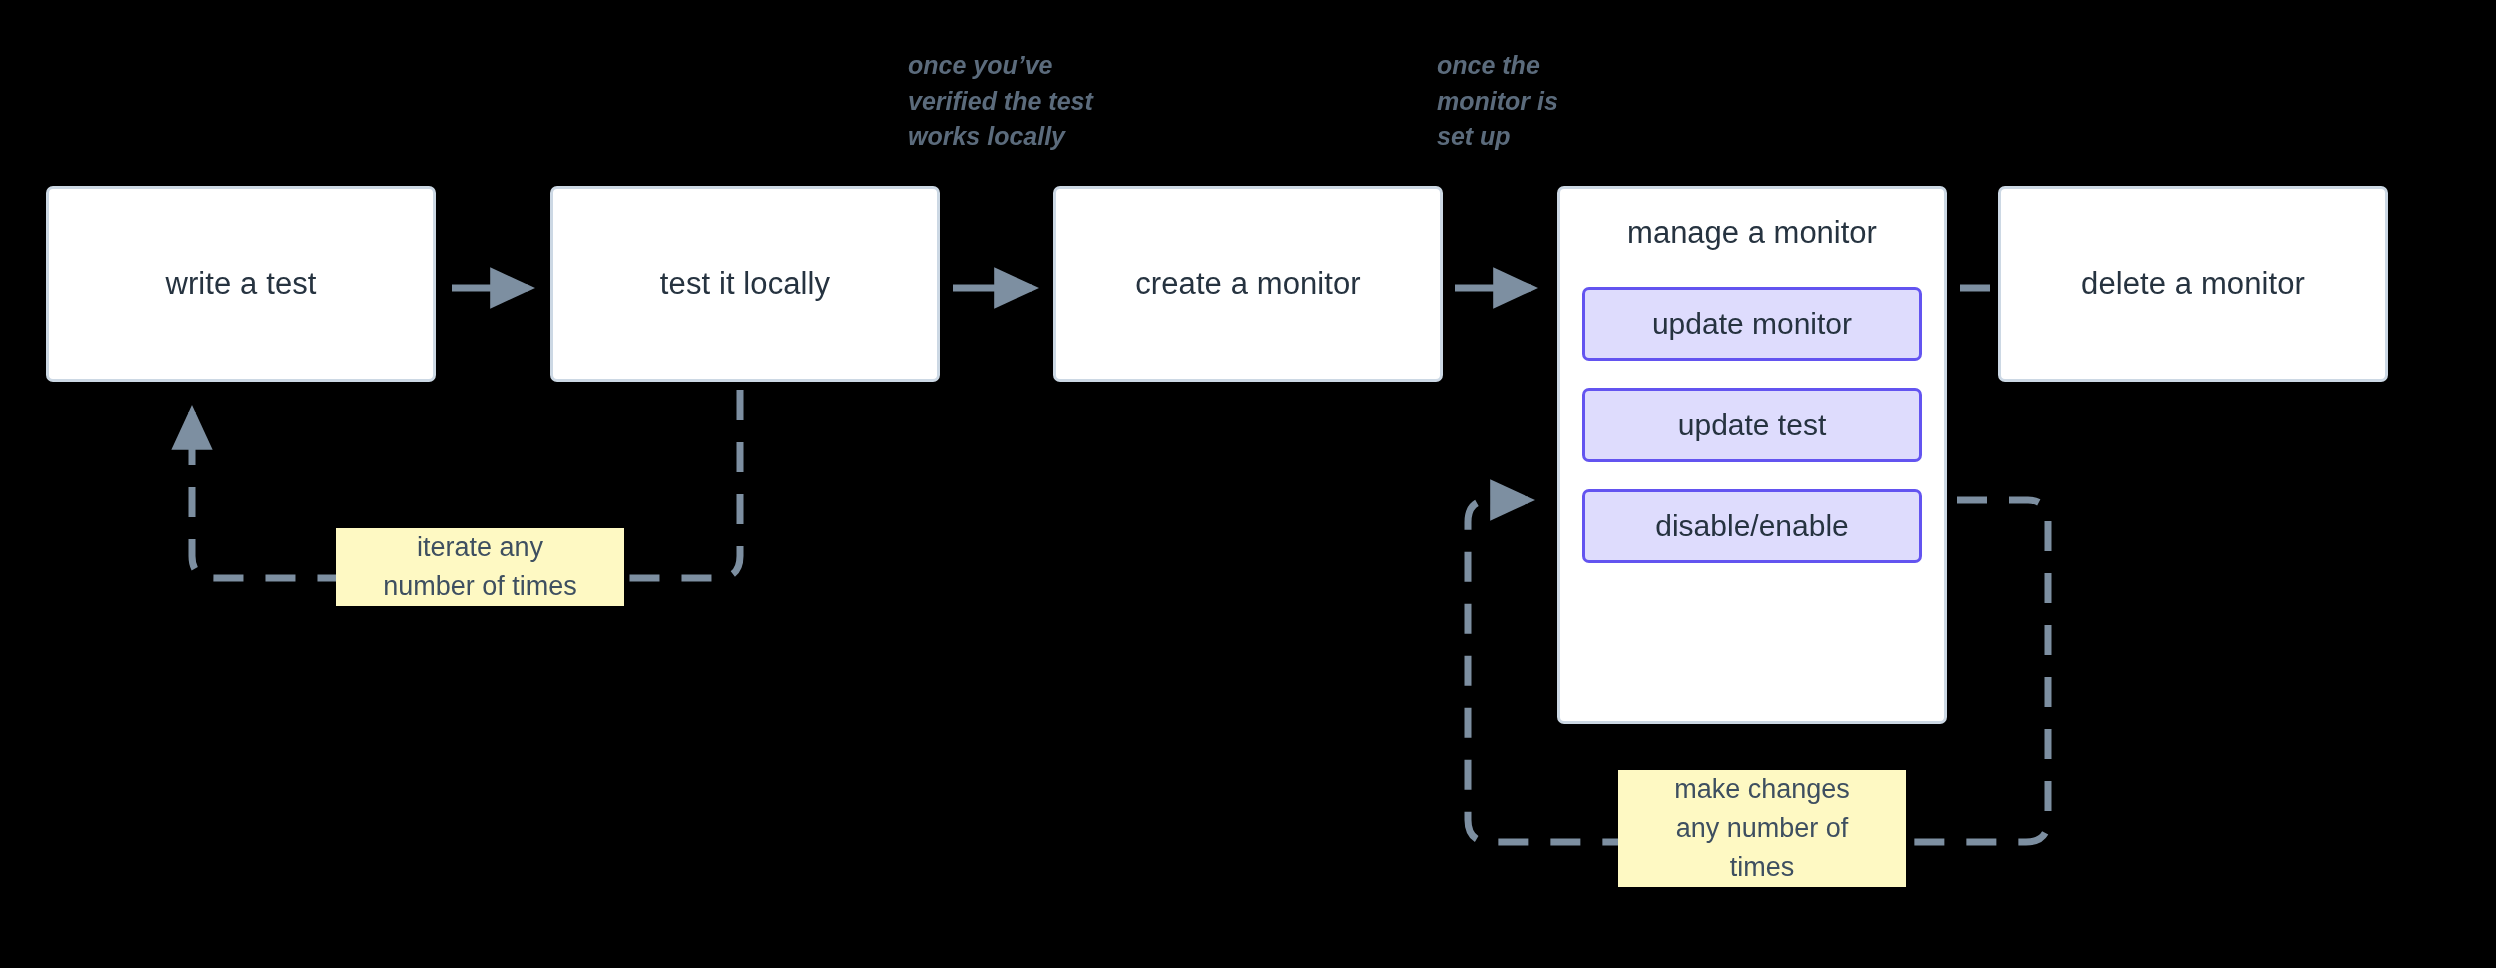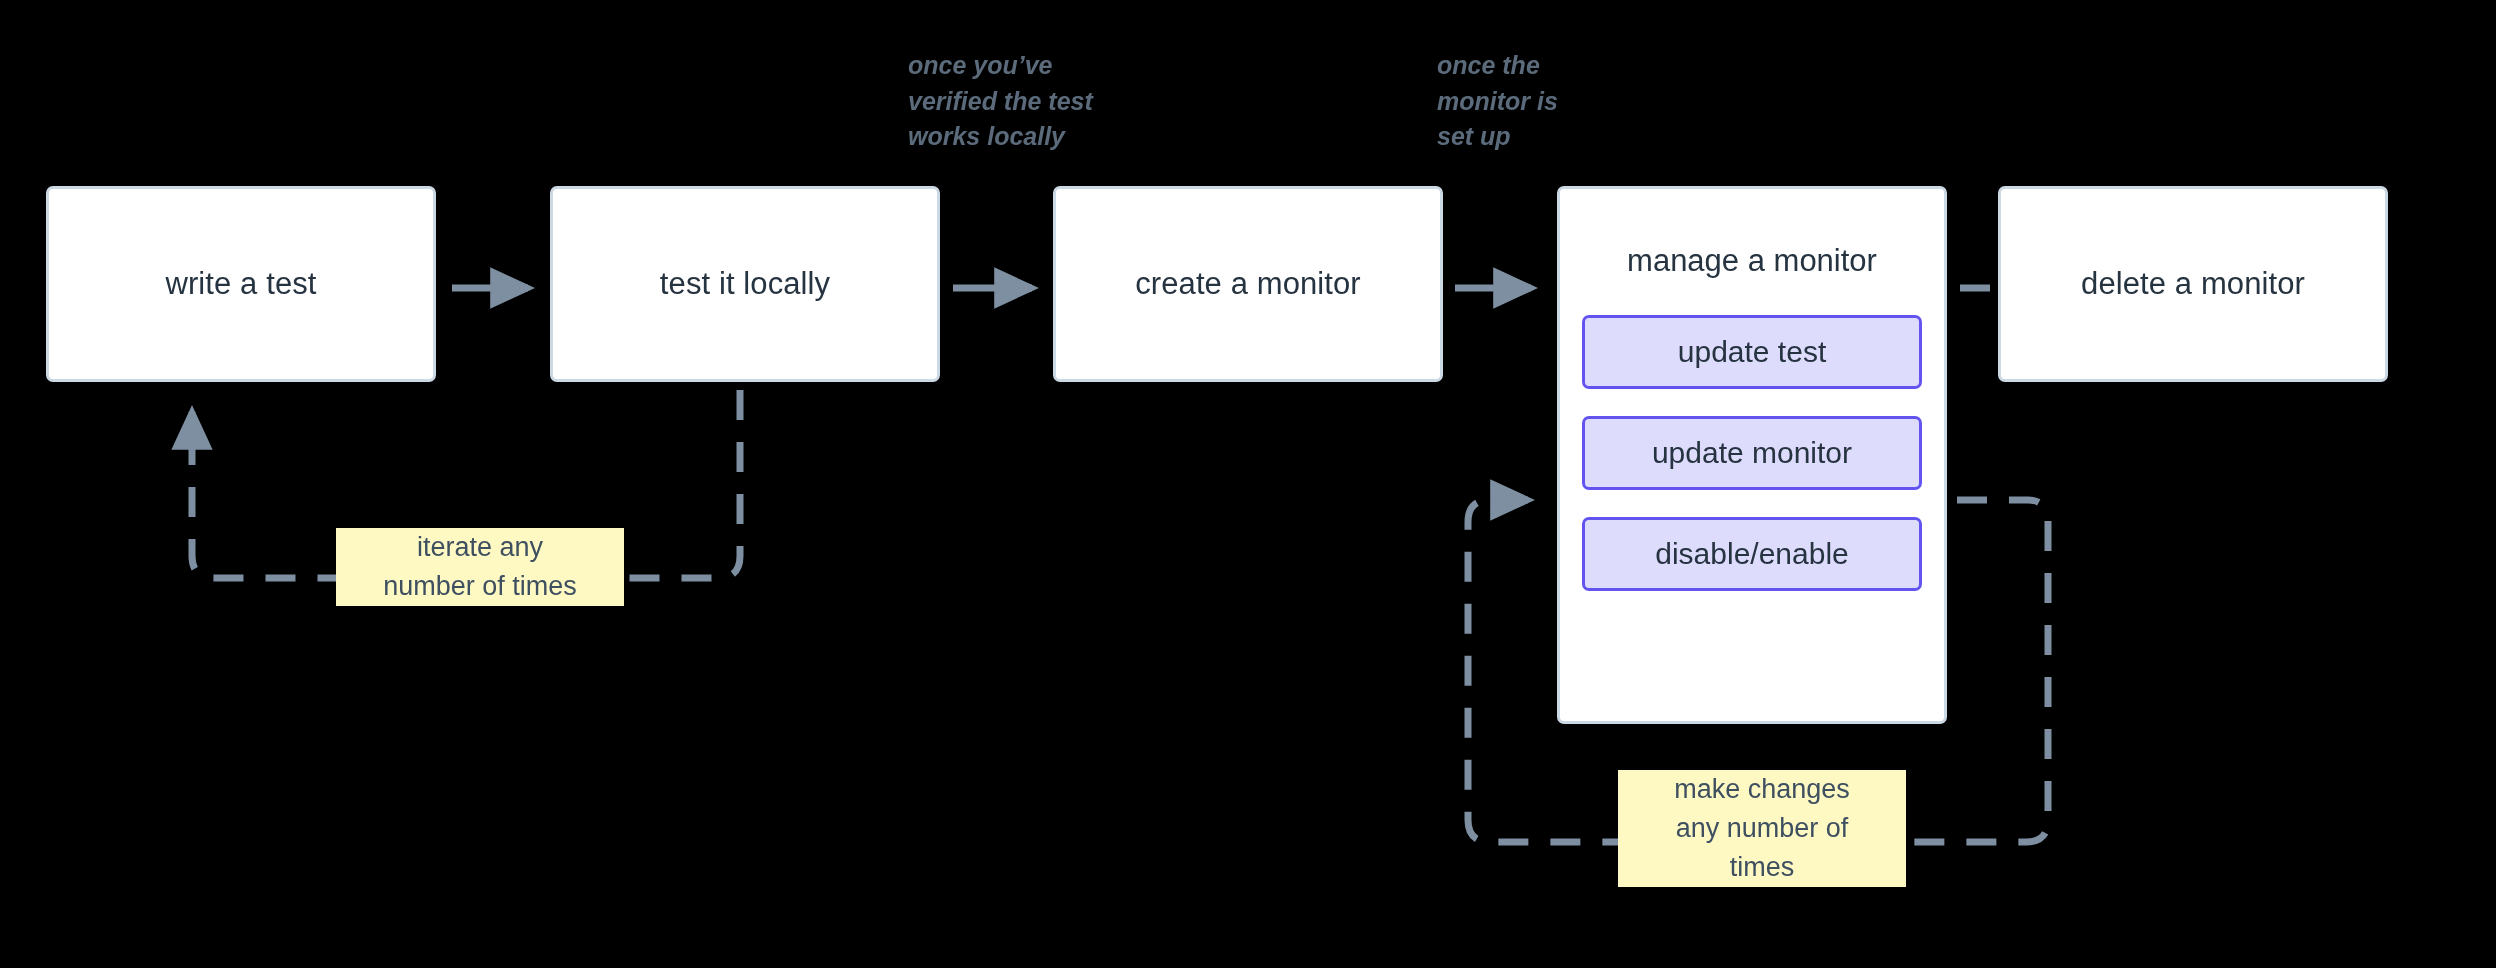--- a/index.html
+++ b/index.html
@@ -45,21 +45,21 @@
   
   .group-box {
     position: absolute;
     background: #ffffff;
     border: 3px solid #ccd8e4;
     border-radius: 7px;
     box-sizing: border-box;
     display: flex;
     flex-direction: column;
     align-items: center;
-    padding-top: 54px;
+    padding-top: 26px;
   }
   .group-title {
     font-size: 31px;
     color: #263340;
     white-space: nowrap;
     margin-bottom: 36px;
   }
   .sub-box {
     width: 340px;
     height: 74px;
@@ -134,24 +134,24 @@
   </div>
 
   <div class="step-box" style="left:1053px; top:186px; width:390px; height:196px;">
     <span class="step-label">create a monitor</span>
   </div>
 
   <div class="group-box" style="left:1557px; top:186px; width:390px; height:538px;">
     <span class="group-title">manage a monitor</span>
 
     <div class="sub-box">
-      <span class="sub-label">update test</span>
+      <span class="sub-label">update monitor</span>
     </div>
     <div class="sub-box">
-      <span class="sub-label">update monitor</span>
+      <span class="sub-label">update test</span>
     </div>
     <div class="sub-box">
       <span class="sub-label">disable/enable</span>
     </div>
   </div>
 
   <div class="step-box" style="left:1998px; top:186px; width:390px; height:196px;">
     <span class="step-label">delete a monitor</span>
   </div>
 

